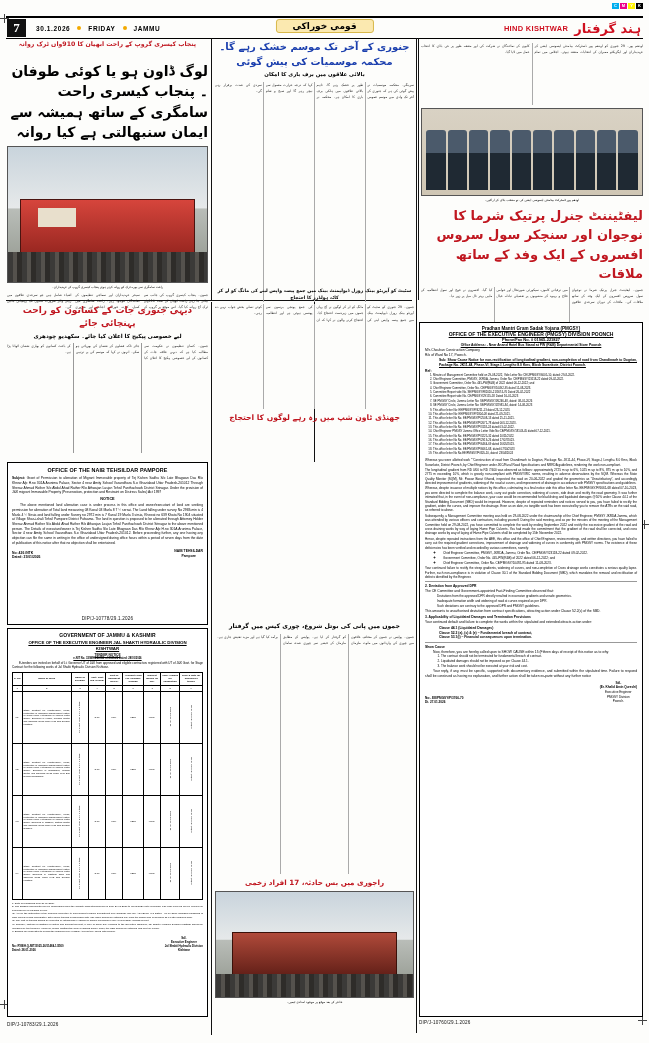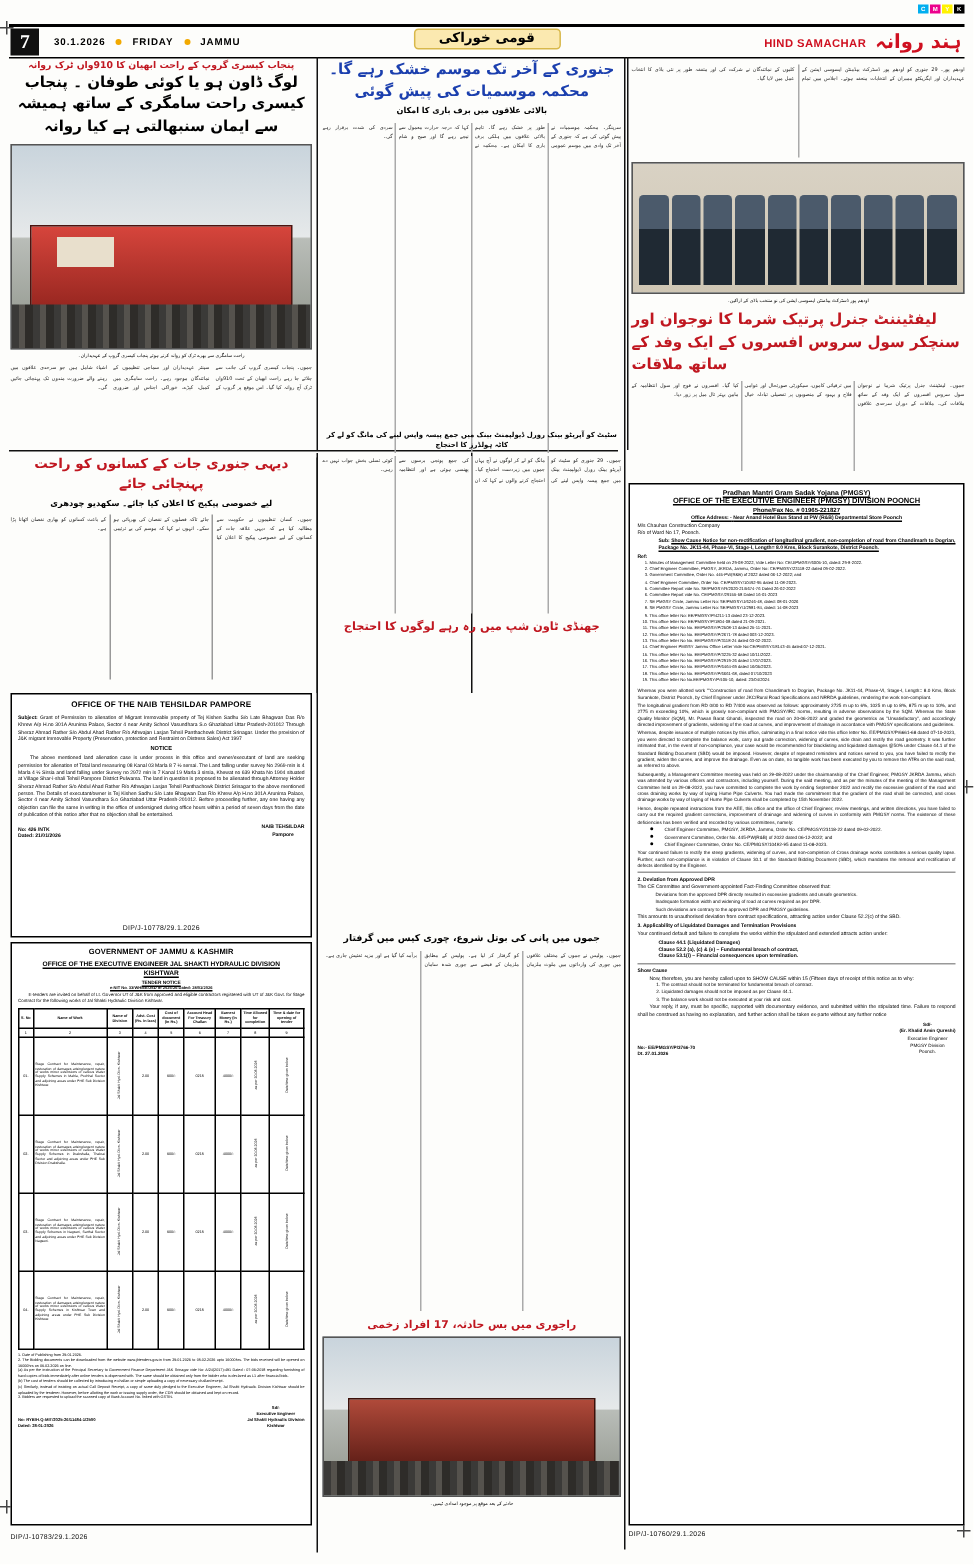--- a/index.html
+++ b/index.html
@@ -85,36 +85,36 @@
     <div class="pageno">7</div>
     <div class="datebar">
       <span>30.1.2026</span>
       <span class="dot"></span>
       <span>FRIDAY</span>
       <span class="dot"></span>
       <span>JAMMU</span>
     </div>
     <div class="qaumi">قومی خوراکی</div>
     <div class="brandwrap">
-      <span class="brand-en">HIND SAMACHAR</span>
-      <span class="brand-ur">ہند روانہ</span>
+      <span class="brand-en">HIND KISHTWAR</span>
+      <span class="brand-ur">ہند گرفتار</span>
     </div>
   </div>
 
   <div class="vrule" style="left:211px;top:38px;height:262px;"></div>
   <div class="vrule" style="left:418px;top:38px;height:262px;"></div>
   <div class="hrule" style="left:6px;top:300px;width:406px;"></div>
   <div class="vrule" style="left:211px;top:302px;height:160px;"></div>
   <div class="vrule" style="left:314px;top:302px;height:160px;"></div>
   <div class="vrule" style="left:211px;top:305px;height:730px;"></div>
   <div class="vrule" style="left:416px;top:38px;height:995px;"></div>
 
   <div class="col" style="left:7px;top:40px;width:201px;">
     <div class="ur-head hl-red" style="font-size:6.2px;text-align:center;">پنجاب کیسری گروپ کے راحت ابھیان کا 910واں ٹرک روانہ</div>
-    <div class="ur-head" style="font-size:10px;text-align:center;margin-top:0;">لوگ ڈاون ہو یا کوئی طوفان ۔ پنجاب کیسری راحت سامگری کے ساتھ ہمیشہ سے ایمان سنبھالتی ہے کیا روانہ</div>
+    <div class="ur-head" style="font-size:14px;margin-top:12px;">لوگ ڈاون ہو یا کوئی طوفان ۔ پنجاب کیسری راحت سامگری کے ساتھ ہمیشہ سے ایمان سنبھالتی ہے کیا روانہ</div>
     <div class="photo" style="margin-top:4px;height:135px;">
       <div class="sky"></div>
         <div class="truck">
           <div class="truckwin"></div>
         </div>
         <div class="crowd"></div>
     </div>
     <div class="caption" style="margin-top:2px;">راحت سامگری سے بھرے ٹرک کو روانہ کرتے ہوئے پنجاب کیسری گروپ کے عہدیداران۔</div>
     <div class="body-ur" style="margin-top:2px;column-count:3;column-gap:4px;height:34px;">جموں۔ پنجاب کیسری گروپ کی جانب سے چلائے جا رہے راحت ابھیان کے تحت 910واں ٹرک آج روانہ کیا گیا۔ اس موقع پر گروپ کے سینئر عہدیداران اور سماجی تنظیموں کے نمائندگان موجود رہے۔ راحت سامگری میں کمبل، کپڑے، خوراکی اجناس اور ضروری اشیاء شامل ہیں جو سرحدی علاقوں میں رہنے والے ضرورت مندوں تک پہنچائی جائیں گی۔</div>
   </div>
@@ -298,21 +298,21 @@
           <i></i>
           <i></i>
           <i></i>
           <i></i>
           <i></i>
           <i></i>
           <i></i>
         </div>
     </div>
     <div class="caption" style="margin-top:2px;">اودھم پور ڈسٹرکٹ بیڈمنٹن ایسوسی ایشن کی نو منتخب باڈی کے اراکین۔</div>
-    <div class="ur-head hl-red" style="font-size:10px;text-align:left;margin-top:3px;line-height:1.5;">لیفٹیننٹ جنرل پرتیک شرما کا نوجوان اور سنچکر سول سروس افسروں کے ایک وفد کے ساتھ ملاقات</div>
+    <div class="ur-head hl-red" style="font-size:13px;text-align:right;margin-top:3px;line-height:1.5;">لیفٹیننٹ جنرل پرتیک شرما کا نوجوان اور سنچکر سول سروس افسروں کے ایک وفد کے ساتھ ملاقات</div>
     <div class="body-ur" style="margin-top:3px;column-count:3;column-gap:4px;column-rule:.4px solid #aaa;height:60px;">جموں۔ لیفٹیننٹ جنرل پرتیک شرما نے نوجوان سول سروس افسروں کے ایک وفد کے ساتھ ملاقات کی۔ ملاقات کے دوران سرحدی علاقوں میں ترقیاتی کاموں، سیکورٹی صورتحال اور عوامی فلاح و بہبود کے منصوبوں پر تفصیلی تبادلہ خیال کیا گیا۔ افسروں نے فوج اور سول انتظامیہ کے مابین بہتر تال میل پر زور دیا۔</div>
   </div>
 
   <div class="notice" style="position:absolute;left:419px;top:322px;width:224px;height:695px;padding:3px 5px;">
     <div class="n-center" style="font-weight:bold;font-size:4.6px;text-decoration:underline;">Pradhan Mantri Gram Sadak Yojana (PMGSY)</div>
     <div class="n-center" style="font-weight:bold;font-size:5px;text-decoration:underline;">OFFICE OF THE EXECUTIVE ENGINEER (PMGSY) DIVISION POONCH</div>
     <div class="n-center" style="font-weight:bold;font-size:4px;text-decoration:underline;">Phone/Fax No. # 01965-221827</div>
     <div class="n-center" style="font-weight:bold;font-size:3.4px;text-decoration:underline;margin-top:1px;">
       <span>Office Address: -</span>
       <span>Near Anand Hotel Bus Stand at PW (R&amp;B) Departmental Store Poonch</span>

